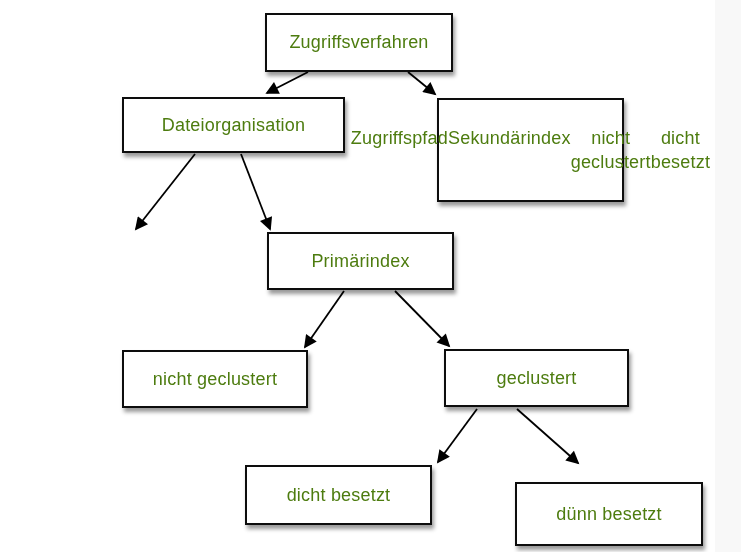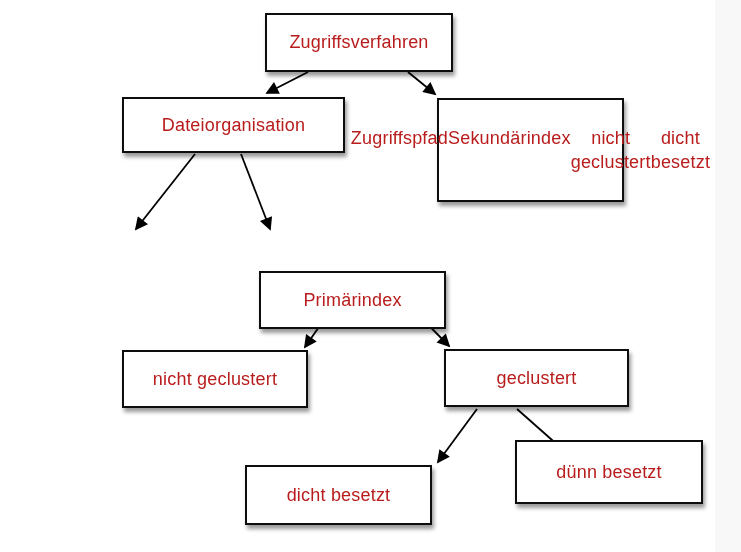--- a/index.html
+++ b/index.html
@@ -17,21 +17,21 @@
   #edges{
     position:absolute;left:0;top:0;width:741px;height:552px;
     pointer-events:none;
   }
   .node{
     position:absolute;
     background:#ffffff;
     border:2.5px solid #0d0d0d;
     box-shadow:2px 4px 4px rgba(0,0,0,0.40);
     display:flex;align-items:center;justify-content:center;
-    font-size:18px;color:#b91c1c;
+    font-size:18px;color:#4d7c0f;
     text-align:center;
     letter-spacing:0.2px;
     box-sizing:border-box;
   }
   .node .stack{display:flex;flex-direction:row;line-height:24px;}
   .node .it{}
 </style>
 </head>
 <body>
 
@@ -68,33 +68,33 @@
   <div class="node" style="left:437px;top:98px;width:187px;height:104px;">
     <span class="stack">
       <span>Zugriffspfad</span>
       <span class="it">Sekundärindex</span>
       <span class="it">nicht geclustert</span>
       <span class="it">dicht besetzt</span>
     </span>
   </div>
 
 
-  <div class="node" style="left:259px;top:232px;width:187px;height:58px;margin-top:39px;">
+  <div class="node" style="left:267px;top:232px;width:187px;height:58px;">
     <span>Primärindex</span>
   </div>
 
   <div class="node" style="left:122px;top:350px;width:186px;height:58px;">
     <span>nicht geclustert</span>
   </div>
 
   <div class="node" style="left:397px;top:349px;width:185px;height:58px;margin-left:47px;">
     <span>geclustert</span>
   </div>
 
   <div class="node" style="left:245px;top:465px;width:187px;height:60px;">
     <span>dicht besetzt</span>
   </div>
 
-  <div class="node" style="left:515px;top:440px;width:188px;height:64px;">
+  <div class="node" style="left:515px;top:482px;width:188px;height:64px;">
     <span>dünn besetzt</span>
   </div>
 
 </div>
 
 </body></html>

